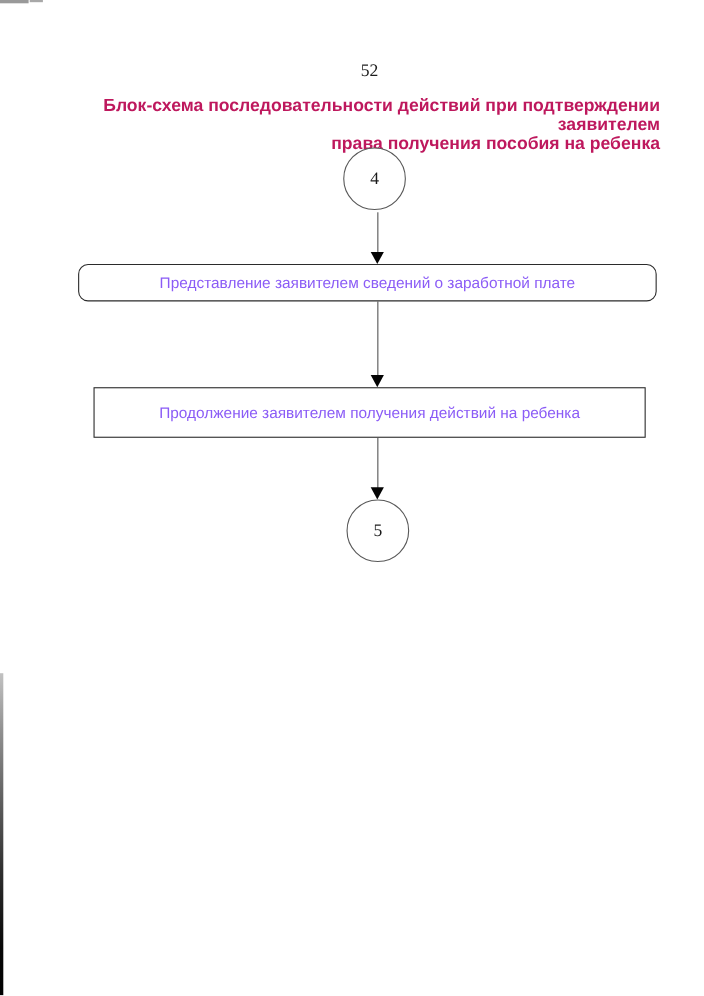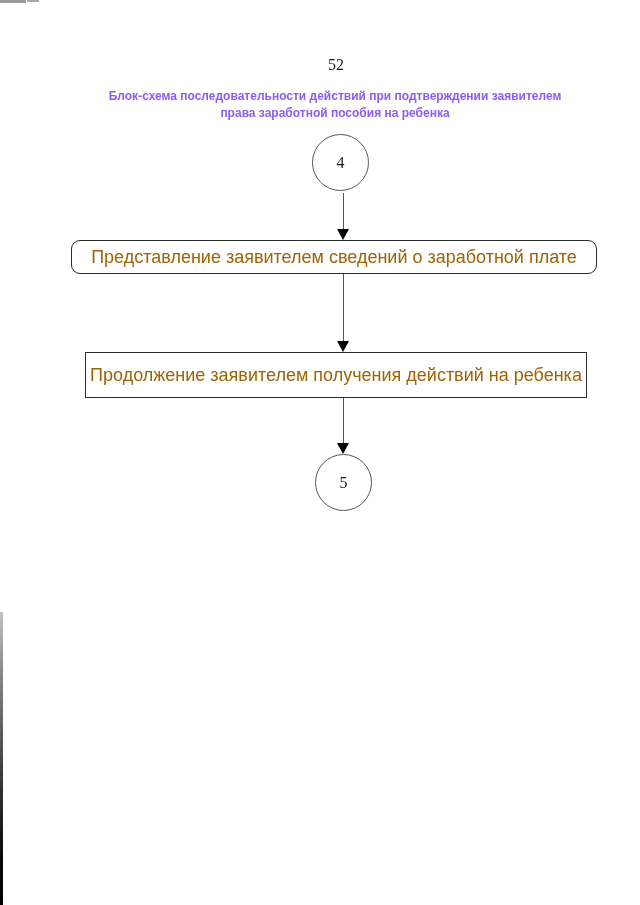--- a/index.html
+++ b/index.html
@@ -37,25 +37,25 @@
     width: 672px;
     text-align: center;
     font-family: "Liberation Serif", serif;
     font-size: 16px;
     color: #1c1c1c;
   }
   .doc-title {
     position: absolute;
     left: 70px; top: 88px;
     width: 530px;
-    text-align: center;
+    text-align: right;
     font-weight: bold;
-    font-size: 12px;
+    font-size: 16px;
     line-height: 17px;
-    color: #8b5cf6;
+    color: #be185d;
   }
 
   
   .connector-circle {
     position: absolute;
     width: 57px; height: 57px;
     border: 1px solid #585858;
     border-radius: 50%;
     display: flex;
     align-items: center;
@@ -69,22 +69,22 @@
   .circle-start { left: 312px; top: 134px; }
   .circle-end   { left: 315px; top: 454px; }
 
   .flow-box {
     position: absolute;
     border: 1px solid #2b2b2b;
     display: flex;
     align-items: center;
     justify-content: center;
     text-align: left;
-    font-size: 18px;
-    color: #a16207;
+    font-size: 14px;
+    color: #8b5cf6;
     background: #ffffff;
     box-sizing: border-box;
   }
   .flow-box-1 { left: 71px; top: 240px; width: 526px; height: 34px; border-radius: 9px; }
   .flow-box-2 { left: 85px; top: 352px; width: 502px; height: 46px; }
 
   .arrow-line {
     position: absolute;
     width: 1px;
     background: #555555;
@@ -110,21 +110,21 @@
 <div class="page">
 
   <div class="artifact artifact-top-left-1"></div>
   <div class="artifact artifact-top-left-2"></div>
   <div class="artifact artifact-right-line"></div>
   <div class="artifact artifact-left-line"></div>
 
   <div class="page-number">52</div>
   <div class="doc-title">
     <div>Блок-схема последовательности действий при подтверждении заявителем</div>
-    <div>права заработной пособия на ребенка</div>
+    <div>права получения пособия на ребенка</div>
   </div>
 
   <div class="connector-circle circle-start">
     <span>4</span>
   </div>
 
   <div class="arrow-line arrow-line-1"></div>
   <div class="arrow-head arrow-head-1"></div>
 
   <div class="flow-box flow-box-1">

